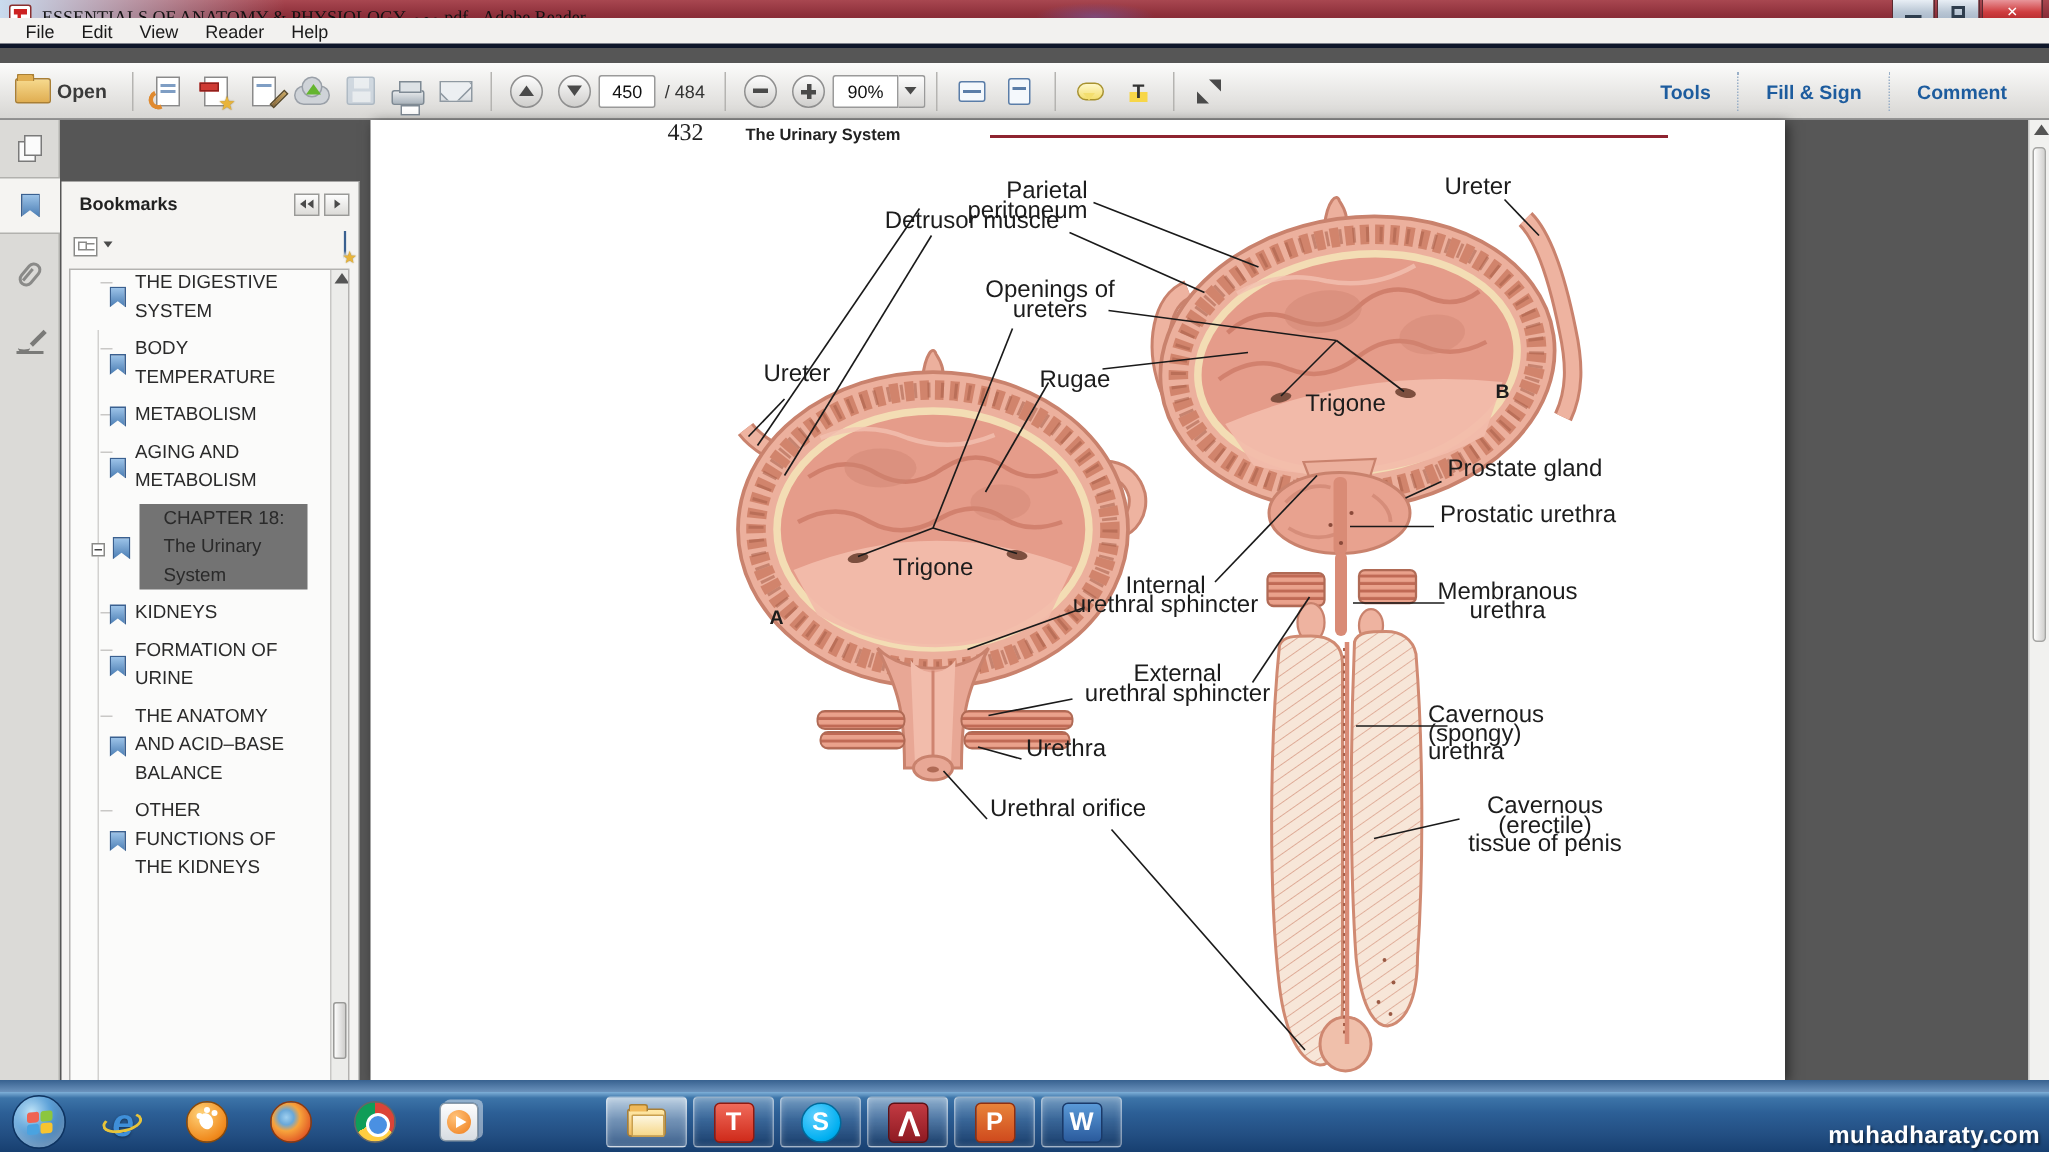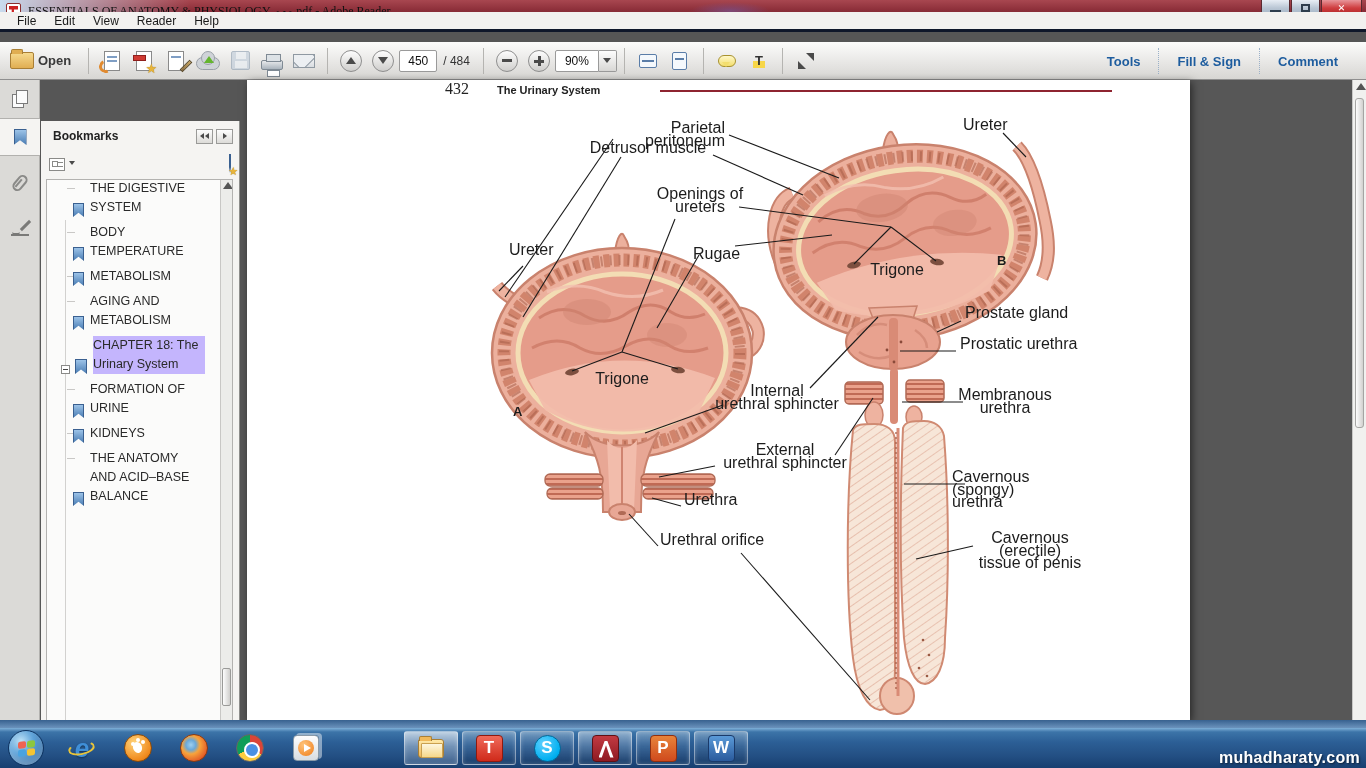--- a/index.html
+++ b/index.html
@@ -107,30 +107,30 @@
   .opt-ico::after { content:""; position:absolute; left:8px; top:3px; width:5px; height:1px; background:#8a8a88; box-shadow:0 4px 0 #8a8a88; }
   .opt-drop { width:0;height:0;border:3px solid transparent;border-top:4px solid #4a4a4a;margin-left:4px; }
   .newbm { margin-left:auto; position:relative; }
   .newbm .star { position:absolute; right:-7px; bottom:-5px; font-size:11px; }
   .bm-list { position:absolute; left:5px; right:6px; top:58px; bottom:3px; background:#fbfbfa; border:1px solid #b3b2b0; overflow:hidden; }
   .bm-scroll { position:absolute; right:0; top:0; bottom:0; width:12px; background:#ececea; border-left:1px solid #c8c7c5; }
   .bm-scroll .sb-up { position:absolute; top:2px; left:2px; }
   .bm-scroll .sb-dn { position:absolute; bottom:2px; left:2px; }
   .sb-thumb { position:absolute; left:1px; width:9px; background:linear-gradient(90deg,#fdfdfd,#cfcecc); border:1px solid #9a9a98; border-radius:2px; }
   .bm-items { position:absolute; left:0; top:-4px; right:13px; }
-  .bm-item { position:relative; display:flex; align-items:flex-end; padding:3px 0 3px 0; cursor:default; }
+  .bm-item { position:relative; display:flex; align-items:center; padding:3px 0 3px 0; cursor:default; }
   .bm-item .expander { width:9px; height:9px; border:1px solid #8a8a88; background:#fff; position:relative; margin:4px 3px 0 14px; flex:none; }
   .bm-item .expander::before { content:""; position:absolute; left:1px; top:3px; width:5px; height:1px; background:#444; }
   .bm-item .bmr { flex:none; margin-top:2px; }
   .lvl0 .bmr { margin-left:2px; }
   .lvl1 { padding-left:26px; }
   .lvl1::before { content:""; position:absolute; left:20px; top:12px; width:8px; height:1px; background:#c9c8c6; }
   .bm-text { font-size:12.5px; color:#2a2a2a; line-height:19px; margin-left:6px; width:104px; overflow-wrap:break-word; }
   .lvl0 .bm-text { width:112px; }
-  .bm-item.selected .bm-text { background:#c4b5fd; }
+  .bm-item.selected .bm-text { background:#737373;padding-left:16px; }
   .tree-guide { position:absolute; left:18px; top:40px; bottom:0; width:1px; background:#d2d1cf; }
 
   
   .grip { position:absolute; left:241px; top:380px; width:5px; height:46px; display:flex; flex-direction:column; justify-content:space-between; align-items:center; }
   .grip i { width:3px; height:3px; background:#9a9a98; border-radius:50%; }
 
   
   .docarea { position:absolute; left:241px; top:80px; width:1125px; height:640px; background:#575757; }
   .docpage { position:absolute; left:6px; top:0; width:943px; height:640px; background:#fff; box-shadow:2px 2px 8px rgba(0,0,0,.55); overflow:hidden; }
   .doc-scroll { position:absolute; right:0; top:80px; width:14px; height:640px; background:#f1f1ef; border-left:1px solid #c8c8c6; }
@@ -365,29 +365,33 @@
           <span class="ribbon bmr" style="width:11px;height:14px"></span>
           <span class="bm-text">AGING AND METABOLISM</span>
         </div>
       <div class="bm-item lvl0 selected">
           <span class="expander"></span>
           <span class="ribbon bmr" style="width:12px;height:15px"></span>
           <span class="bm-text">CHAPTER 18: The Urinary System</span>
         </div>
       <div class="bm-item lvl1">
           <span class="ribbon bmr" style="width:11px;height:14px"></span>
+          <span class="bm-text">KIDNEYS</span>
+        </div>
+      <div class="bm-item lvl1">
+          <span class="ribbon bmr" style="width:11px;height:14px"></span>
           <span class="bm-text">FORMATION OF URINE</span>
-        </div>
-      <div class="bm-item lvl1">
-          <span class="ribbon bmr" style="width:11px;height:14px"></span>
-          <span class="bm-text">KIDNEYS</span>
         </div>
       <div class="bm-item lvl1">
           <span class="ribbon bmr" style="width:11px;height:14px"></span>
           <span class="bm-text">THE ANATOMY AND ACID–BASE BALANCE</span>
+        </div>
+      <div class="bm-item lvl1">
+          <span class="ribbon bmr" style="width:11px;height:14px"></span>
+          <span class="bm-text">OTHER FUNCTIONS OF THE KIDNEYS</span>
         </div>
     </div>
     <div class="bm-scroll">
       <span class="sb-up tri-up" style="border-bottom-color:#555"></span>
       <span class="sb-thumb" style="top:488px;height:38px"></span>
       <span class="sb-dn tri-down" style="border-top-color:#555"></span>
     </div>
   </div>
 </div>
 <div class="grip">

